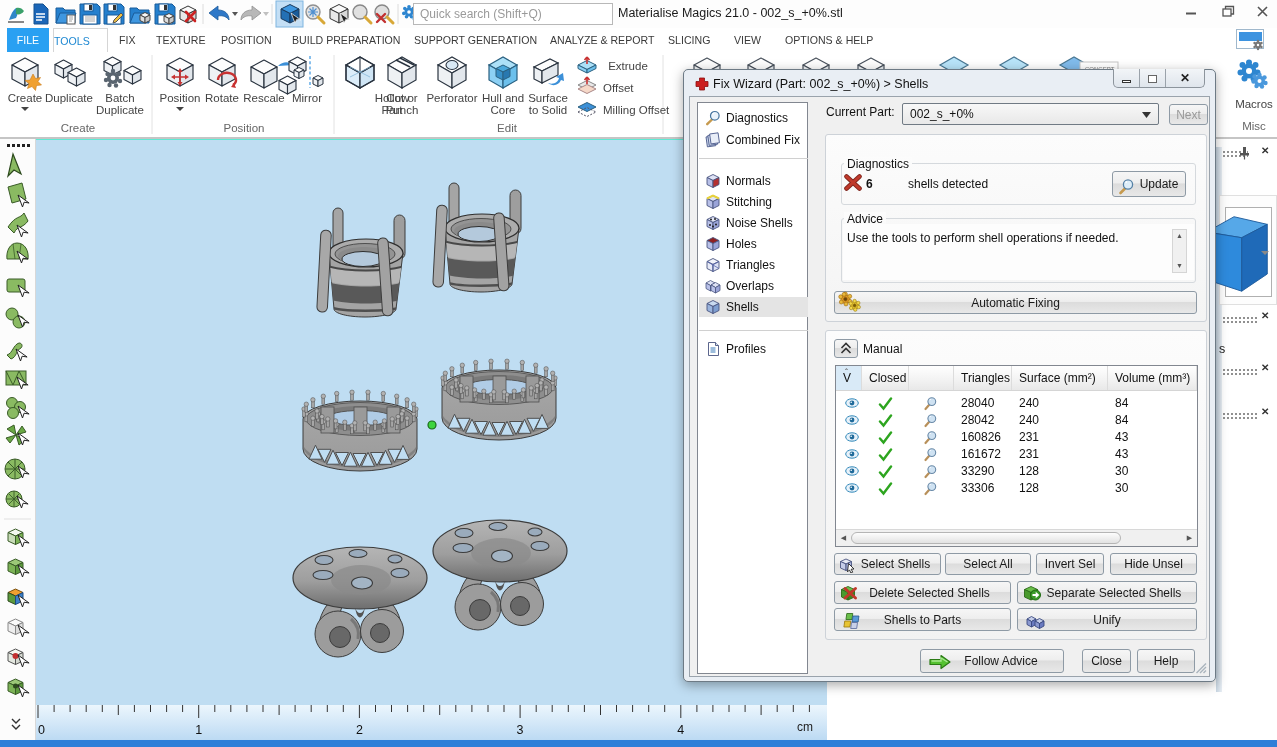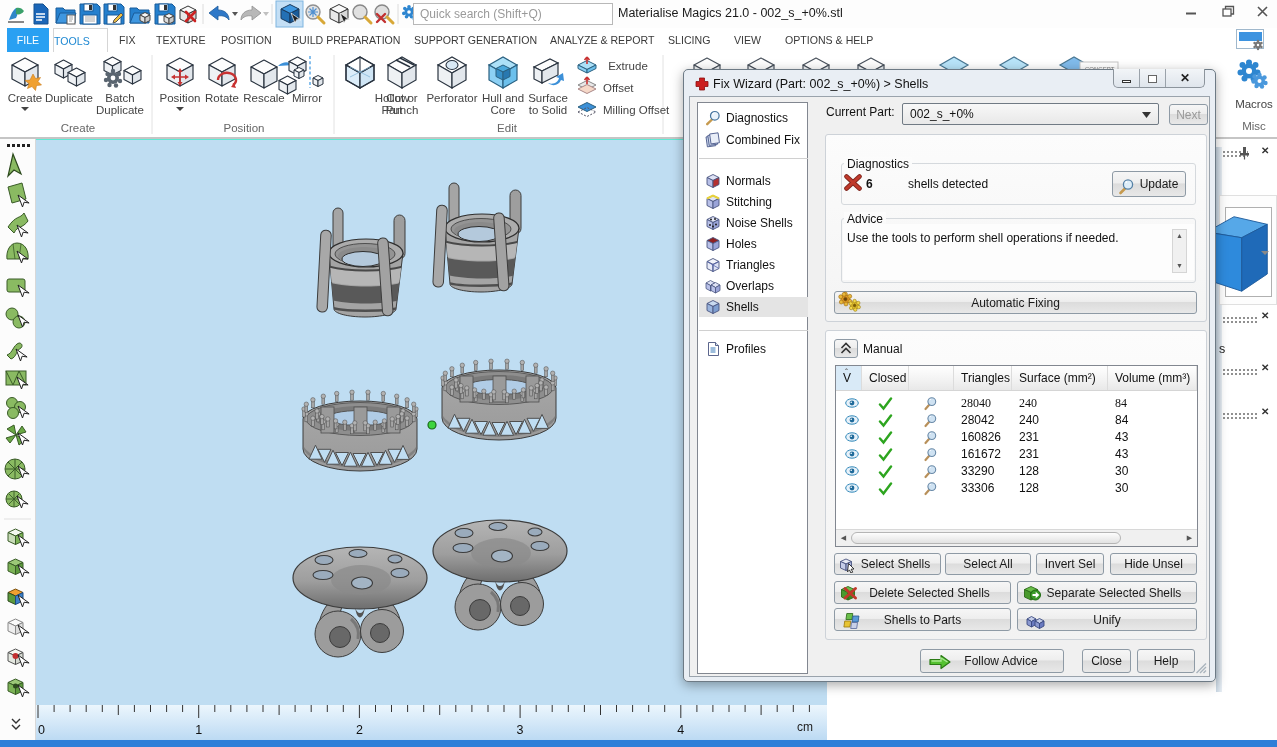--- a/index.html
+++ b/index.html
@@ -910,21 +910,21 @@
 
       <div id="table">
         <div id="thead">
           <div class="th" style="left:0;width:26px;background:#d9eaf7;">V<span style="position:absolute;left:9px;top:-6px;font-size:9px;color:#555;">ˆ</span></div>
           <div class="th" style="left:26px;width:47px;">Closed</div>
           <div class="th" style="left:73px;width:45px;"></div>
           <div class="th" style="left:118px;width:58px;">Triangles</div>
           <div class="th" style="left:176px;width:96px;">Surface (mm²)</div>
           <div class="th" style="left:272px;width:89px;">Volume (mm³)</div>
         </div>
-        <div class="trow" style="top:29px;font-family:Liberation Serif, serif;">
+        <div class="trow" style="top:29px;">
             <svg class="eye" width="14" height="12" viewBox="0 0 14 12">
               <ellipse cx="7" cy="6" rx="6.3" ry="4.2" fill="#e8f2fa" stroke="#2e86b8" stroke-width="1"></ellipse>
               <circle cx="7" cy="6" r="2.4" fill="#1f6a9a"></circle>
               <circle cx="6.2" cy="5.2" r="0.8" fill="#fff"></circle>
             </svg>
             <svg class="chk" width="15" height="14" viewBox="0 0 15 14">
               <path d="M2 7.5L5.5 11.5L13 1.5" stroke="#2da51f" stroke-width="2.4" fill="none" stroke-linecap="round"></path>
             </svg>
             <svg class="mag" width="15" height="15" viewBox="0 0 15 15">
               <path d="M6 9L2.5 13" stroke="#b8905a" stroke-width="2.2" stroke-linecap="round"></path>

